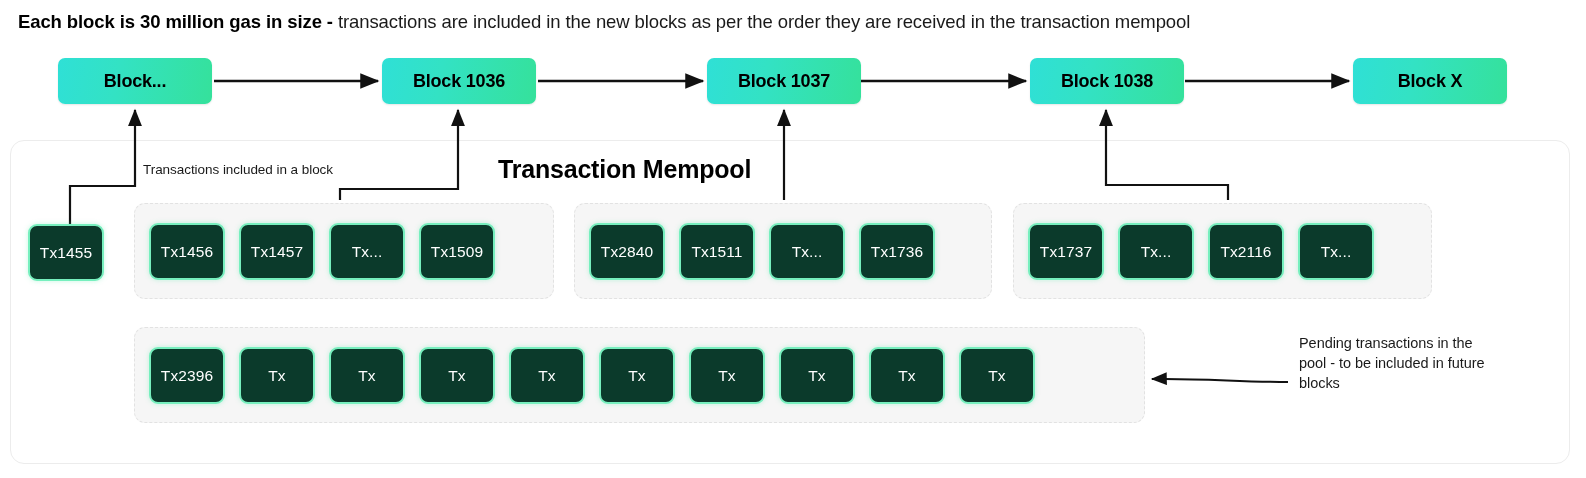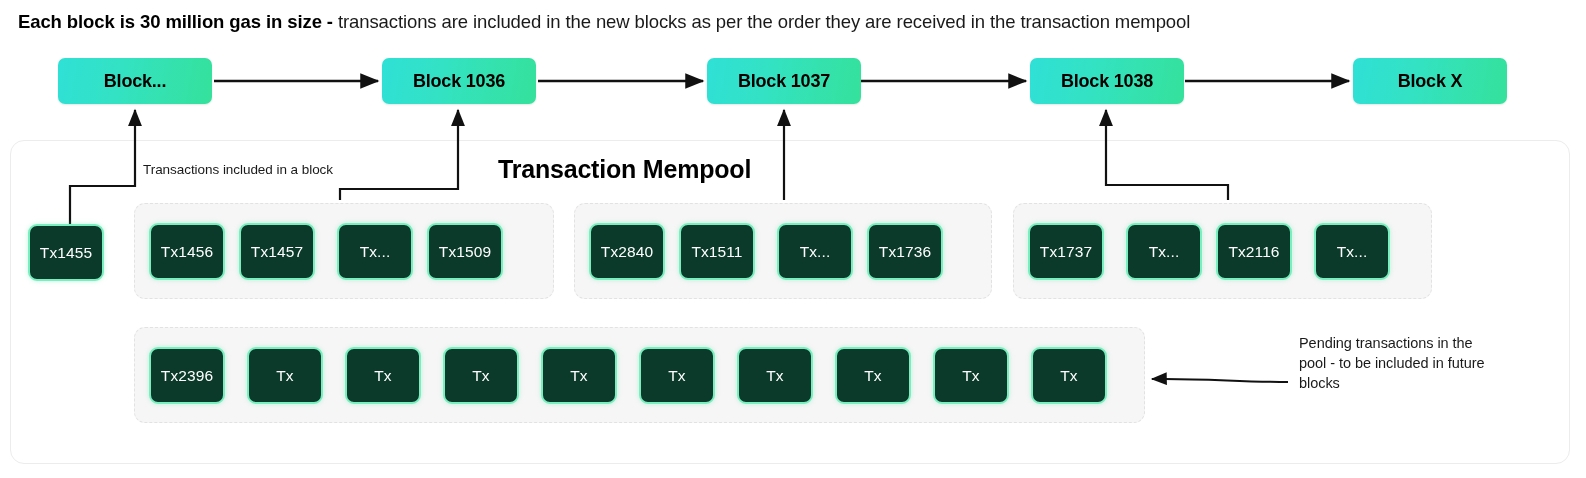--- a/index.html
+++ b/index.html
@@ -115,21 +115,21 @@
     flex-direction: row;
     align-items: center;
     justify-content: center;
     color: #ffffff;
     font-size: 15.5px;
     line-height: 19px;
     letter-spacing: 0.1px;
     box-shadow: 0 0 5px rgba(90,230,170,0.35);
   }
   .tx .l1, .tx .l2 { display: block; }
-  .tx.one-line { justify-content: center; margin-left: 8px; }
+  .tx.one-line { justify-content: center; }
 
   
   #tx-standalone {
     position: absolute;
     left: 28px;
     top: 224px;
   }
 
   
   .note {

